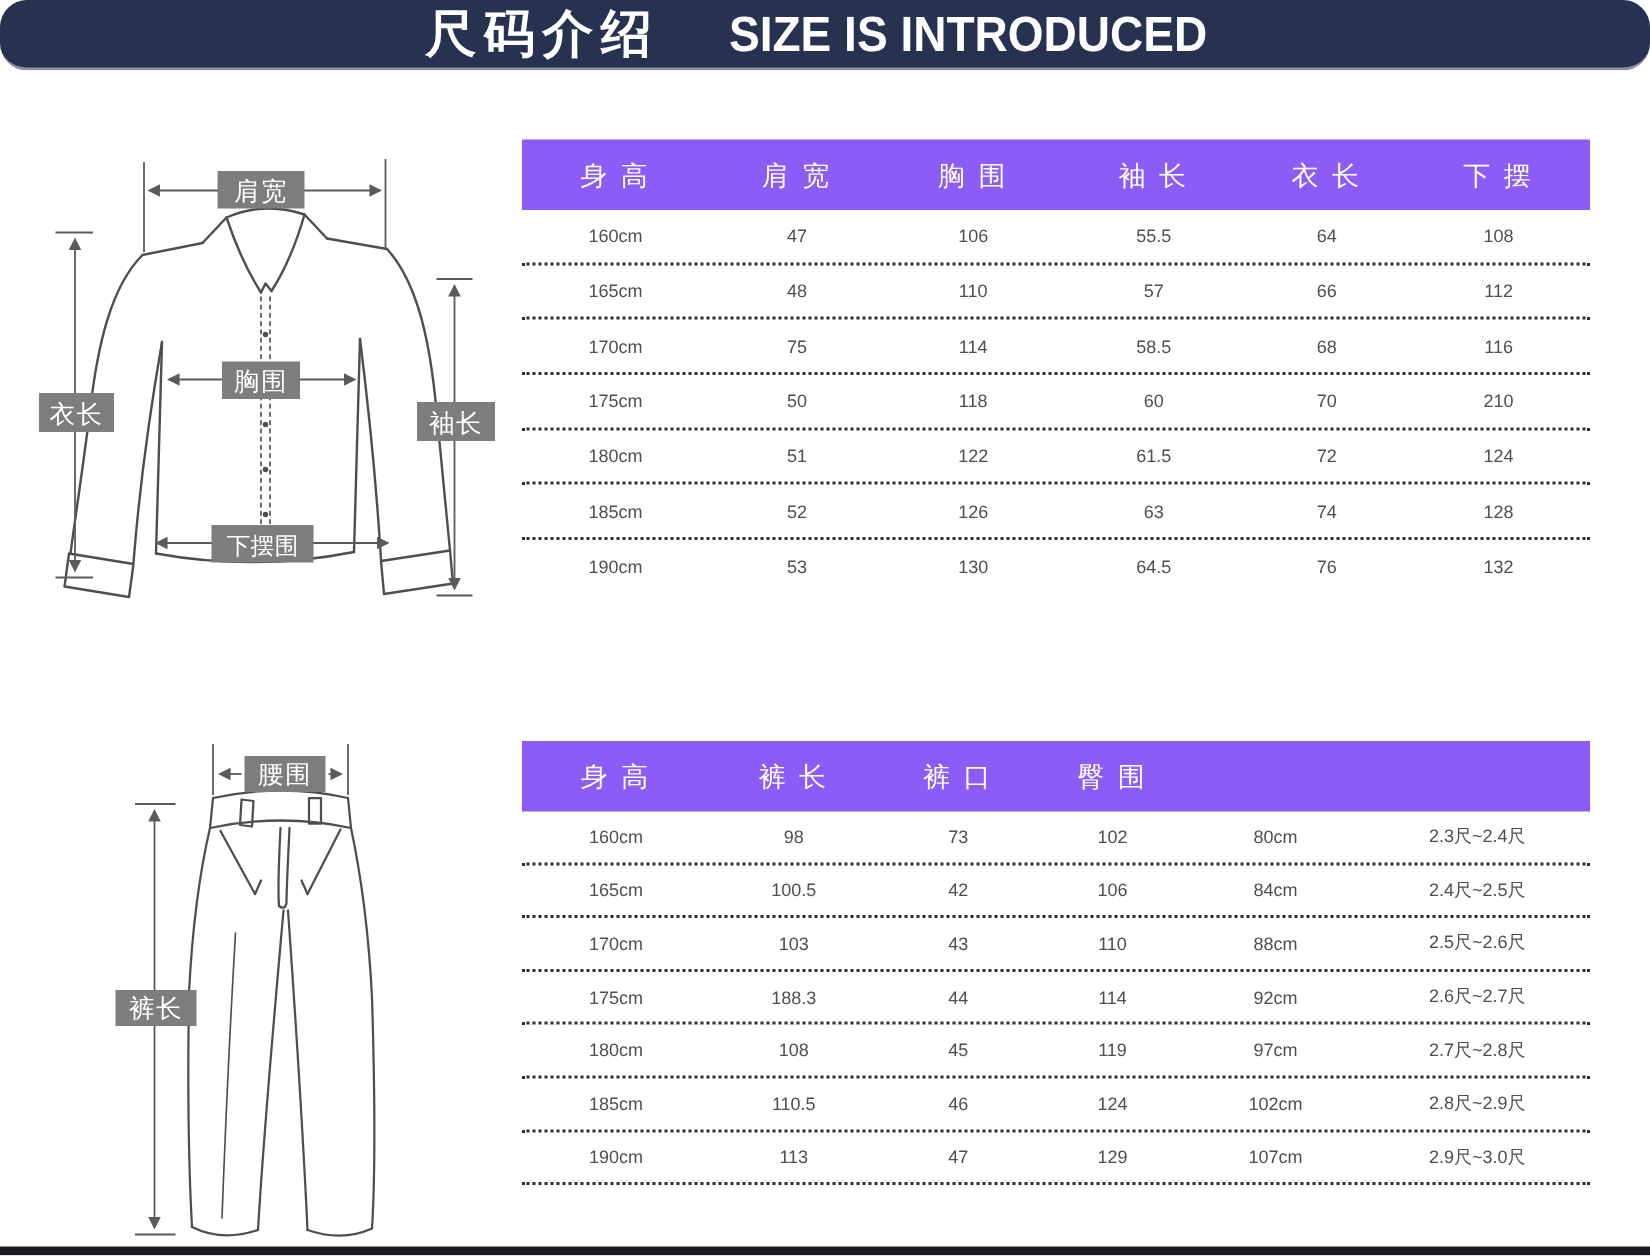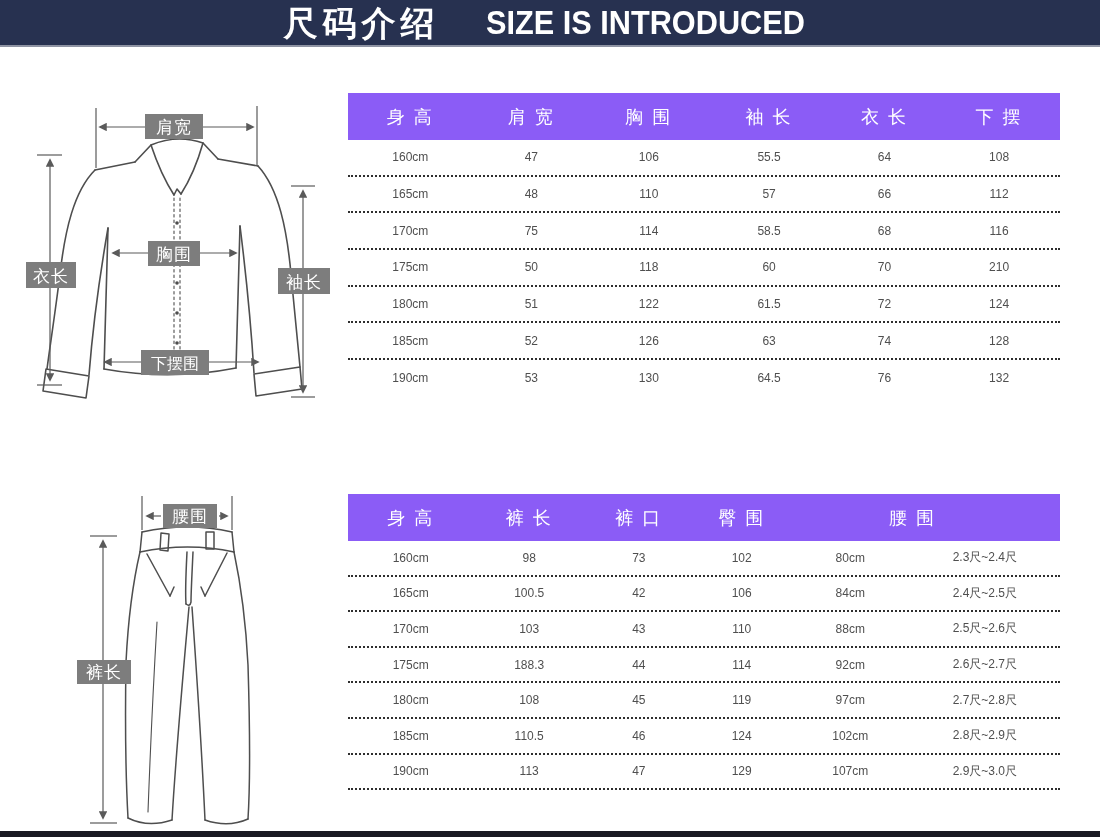--- a/index.html
+++ b/index.html
@@ -1,20 +1,20 @@
 <!DOCTYPE html>
 <html><head>
 <meta charset="utf-8">
 <style>
   html,body{margin:0;padding:0;background:#fff;}
   .stage{position:relative;width:1100px;height:837px;background:#ffffff;overflow:hidden;
          font-family:"Liberation Sans",sans-serif;}
   
   .banner{position:absolute;top:0;left:0;width:1100px;height:45px;background:#273150;
-          border-bottom:2px solid #8e93a3;display:flex;align-items:center;justify-content:center;gap:34px;}
+          border-bottom:2px solid #8e93a3;display:flex;align-items:center;justify-content:center;gap:34px;border-radius:18px;}
   .t-cn{color:#ffffff;font-size:34px;font-weight:bold;letter-spacing:5px;line-height:1;}
   .t-en{color:#ffffff;font-size:33px;font-weight:bold;letter-spacing:0;transform:scaleX(.93);line-height:1;}
   
   .sztable{position:absolute;left:348px;width:712px;}
   .shirt-table{top:93px;}
   .pants-table{top:494px;}
   .thead,.trow{display:grid;align-items:center;text-align:center;box-sizing:border-box;}
   .thead{height:47px;background:#8b5cf6;color:#ffffff;font-size:18px;letter-spacing:2px;}
   .trow{font-size:12px;color:#4f4f4f;border-bottom:2px dotted #2e2e2e;}
   .shirt-table .trow{height:36.7px;}
@@ -213,21 +213,20 @@
       <text class="diag-label-text" x="44" y="188" text-anchor="middle" font-size="17" fill="#ffffff" letter-spacing="1">裤长</text>
     </g>
   </svg>
 
   <div class="sztable pants-table">
     <div class="thead t2head">
       <span>身 高</span>
       <span>裤 长</span>
       <span>裤 口</span>
       <span>臀 围</span>
-      <span class="span2">腰 围</span>
     </div>
     <div class="trow t2cols">
         <span>160cm</span>
         <span>98</span>
         <span>73</span>
         <span>102</span>
         <span>80cm</span>
         <span>2.3尺~2.4尺</span>
       </div>
     <div class="trow t2cols">

